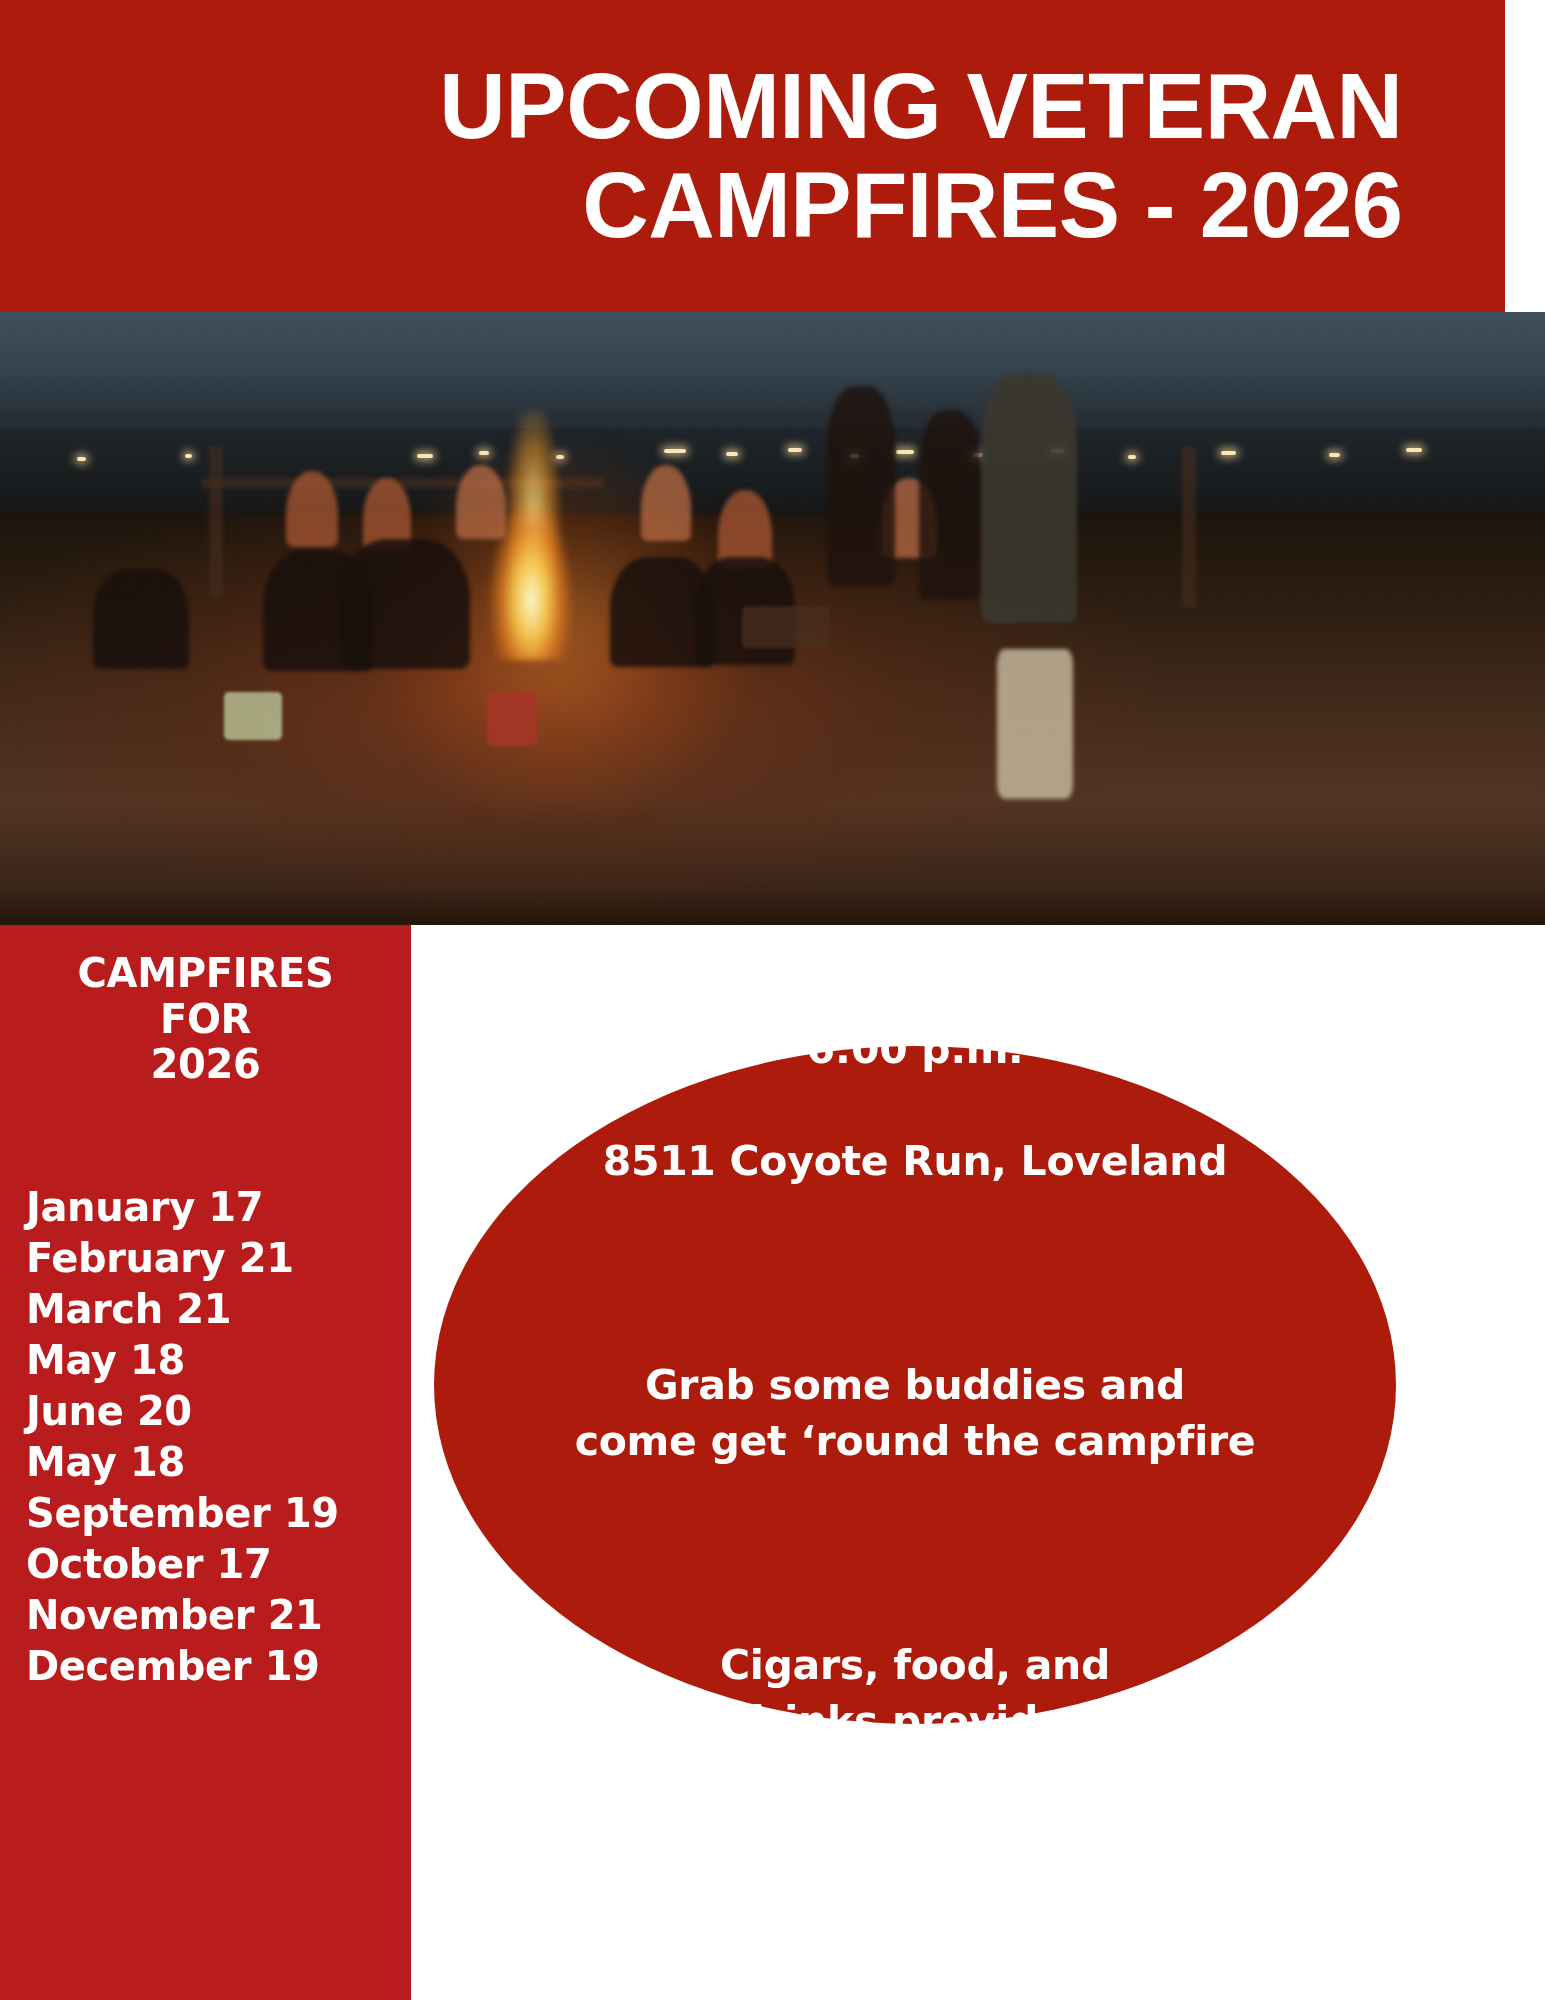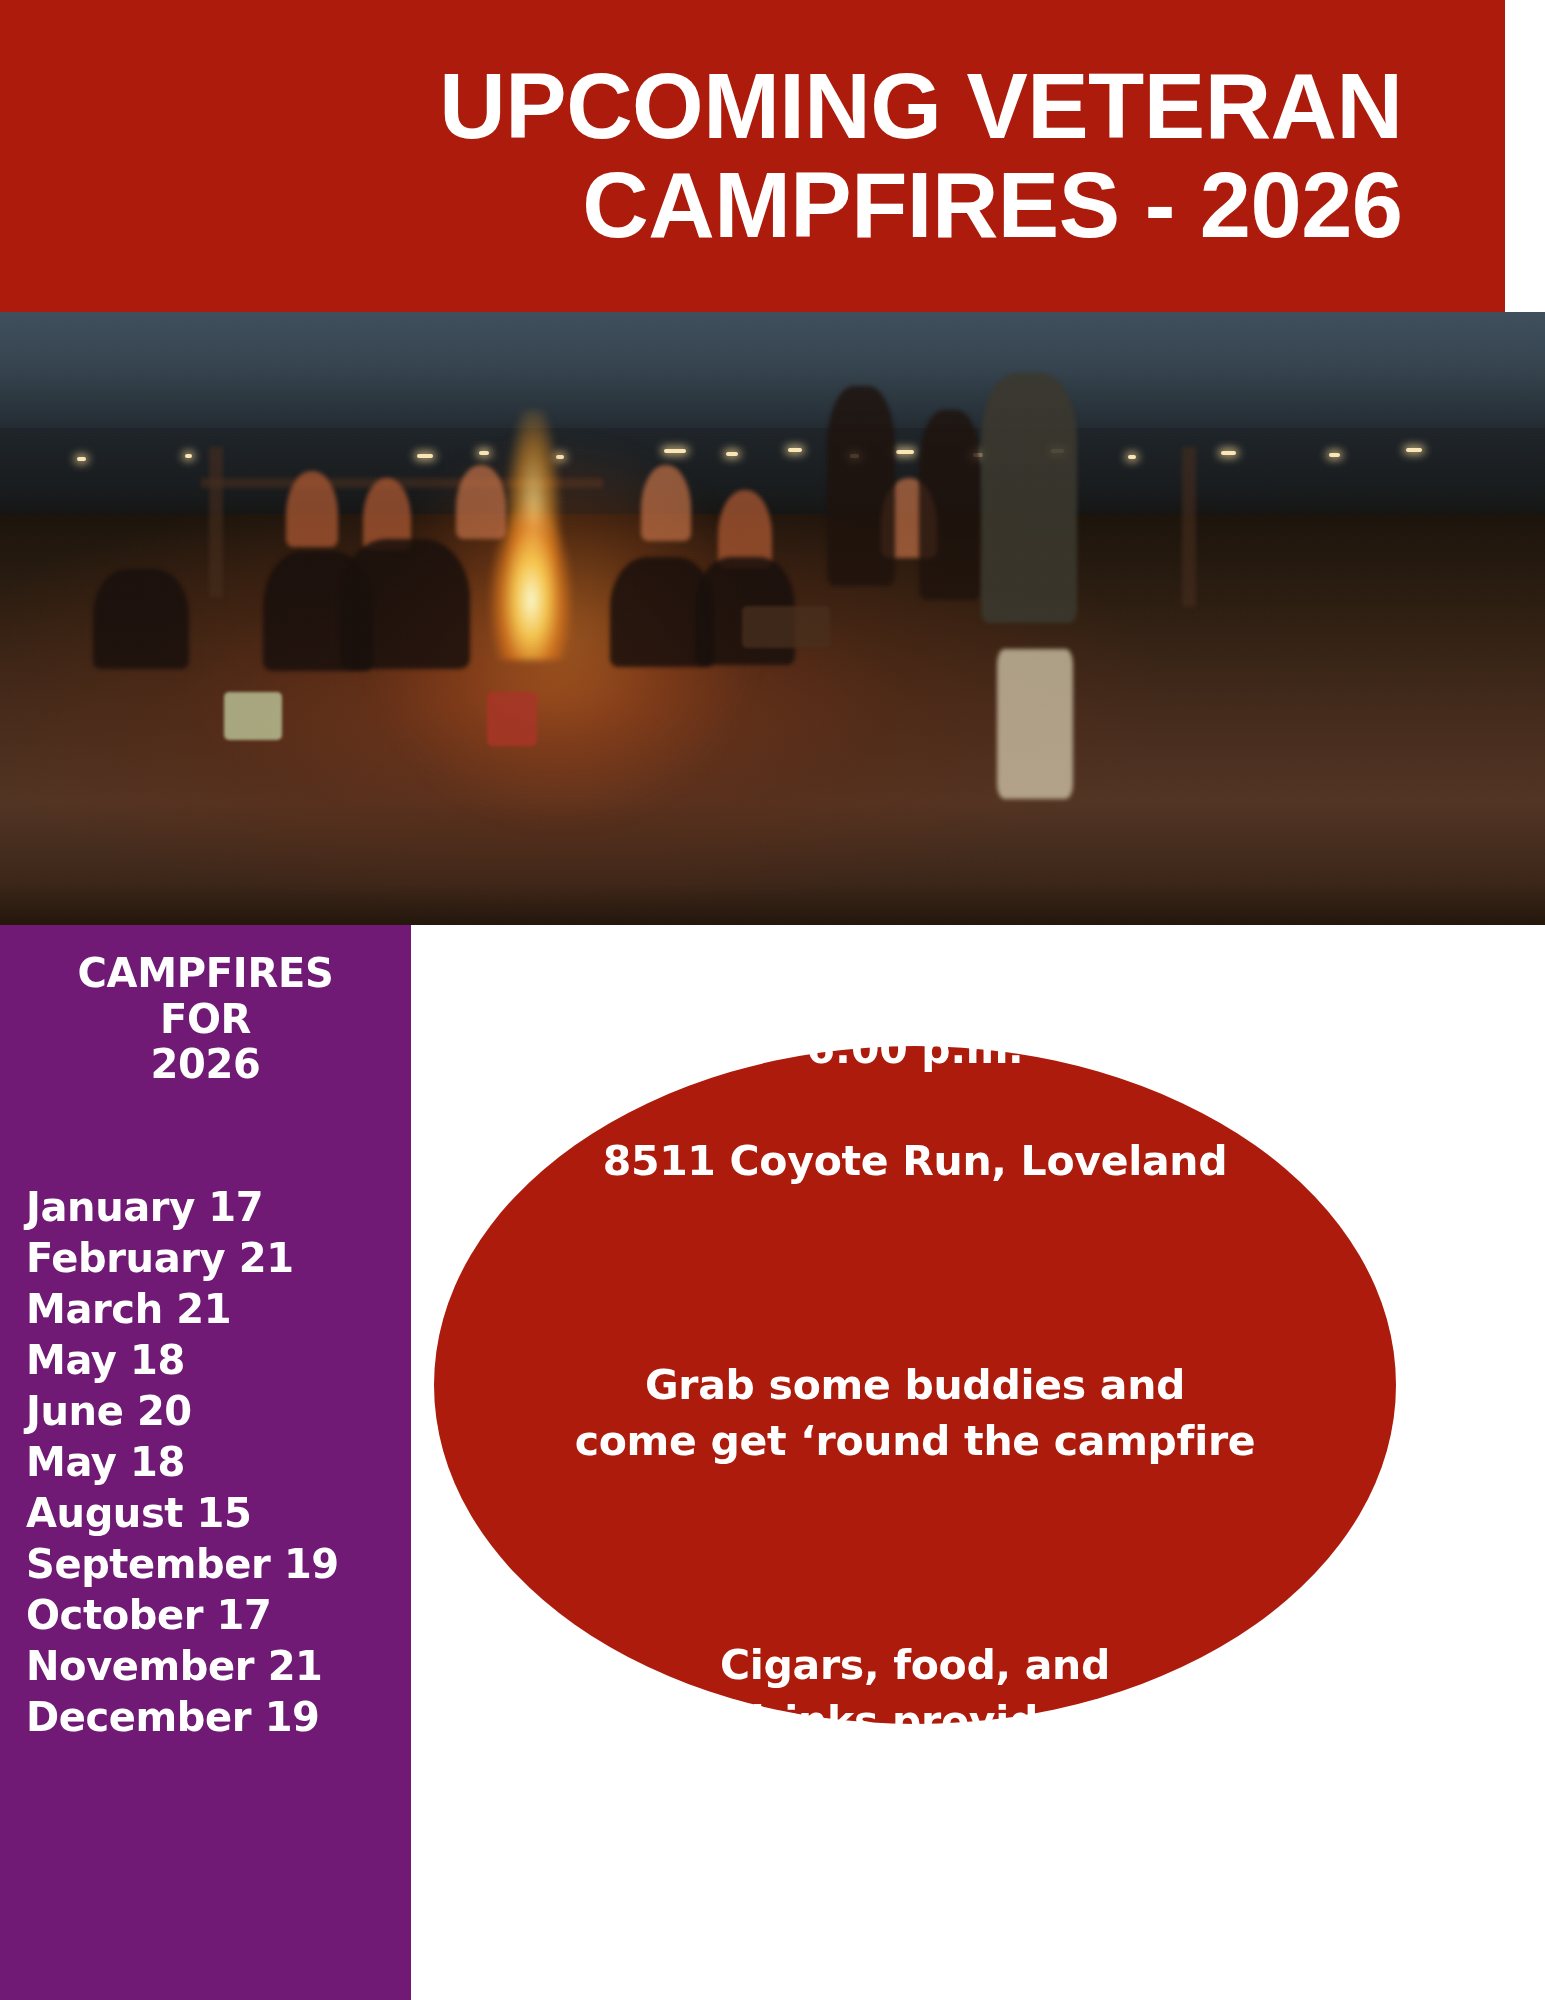--- a/index.html
+++ b/index.html
@@ -148,21 +148,21 @@
     filter: blur(2px);
   }
 
   
   .sidebar {
     position: absolute;
     left: 0;
     top: 925px;
     width: 411px;
     height: 1075px;
-    background: #701a75;
+    background: #b91c1c;
     color: #ffffff;
   }
   .sidebar-heading {
     margin: 0;
     padding: 26px 30px 0 30px;
     text-align: center;
     font-family: "DejaVu Sans", sans-serif;
     font-weight: bold;
     font-size: 40px;
     line-height: 1.14;
@@ -286,21 +286,20 @@
   <aside class="sidebar">
     <h2 class="sidebar-heading">CAMPFIRES FOR
 2026</h2>
     <ul class="dates-list">
       <li>January 17</li>
       <li>February 21</li>
       <li>March 21</li>
       <li>May 18</li>
       <li>June 20</li>
       <li>May 18</li>
-      <li>August 15</li>
       <li>September 19</li>
       <li>October 17</li>
       <li>November 21</li>
       <li>December 19</li>
     </ul>
   </aside>
 
   <div class="details-ellipse">
     <div class="details-block">
       <p class="para">6:00 p.m.</p>

